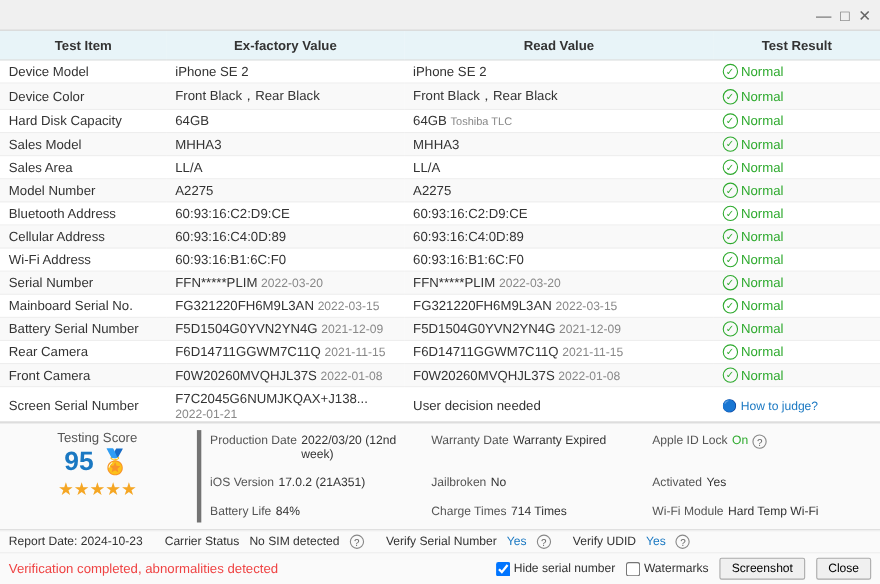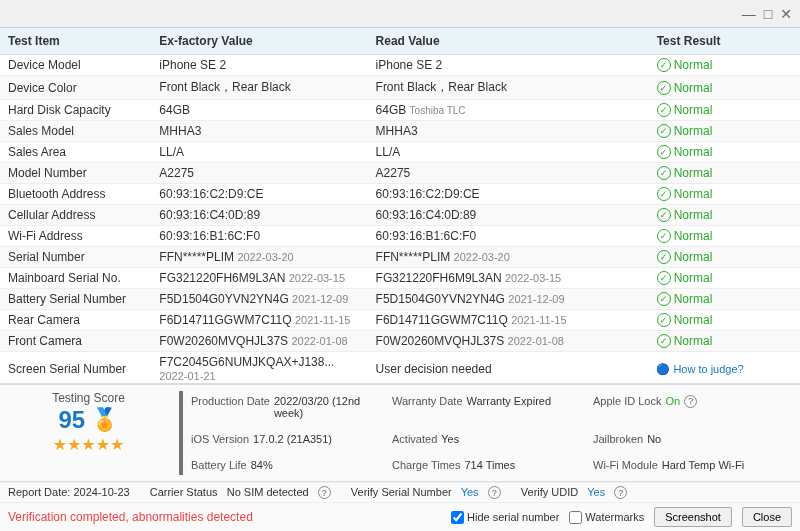--- a/index.html
+++ b/index.html
@@ -36,21 +36,21 @@
       border-collapse: collapse;
       font-size: 12px;
     }
 
     thead tr {
       background: #e8f4f8;
     }
 
     thead th {
       padding: 6px 8px;
-      text-align: left;
+      text-align: center;
       font-weight: bold;
       color: #333;
       border-bottom: 1px solid #ddd;
     }
 
     tbody tr {
       border-bottom: 1px solid #eee;
     }
 
     tbody tr:nth-child(odd) {
@@ -394,26 +394,26 @@
         <div class="info-item">
           <span class="info-label">Apple ID Lock</span>
           <span class="info-value on">On</span>
           <span class="question-icon">?</span>
         </div>
         <div class="info-item">
           <span class="info-label">iOS Version</span>
           <span class="info-value">17.0.2 (21A351)</span>
         </div>
         <div class="info-item">
+          <span class="info-label">Jailbroken</span>
+          <span class="info-value">No</span>
+        </div>
+        <div class="info-item">
           <span class="info-label">Activated</span>
           <span class="info-value">Yes</span>
-        </div>
-        <div class="info-item">
-          <span class="info-label">Jailbroken</span>
-          <span class="info-value">No</span>
         </div>
         <div class="info-item">
           <span class="info-label">Battery Life</span>
           <span class="info-value">84%</span>
         </div>
         <div class="info-item">
           <span class="info-label">Charge Times</span>
           <span class="info-value">714 Times</span>
         </div>
         <div class="info-item">

